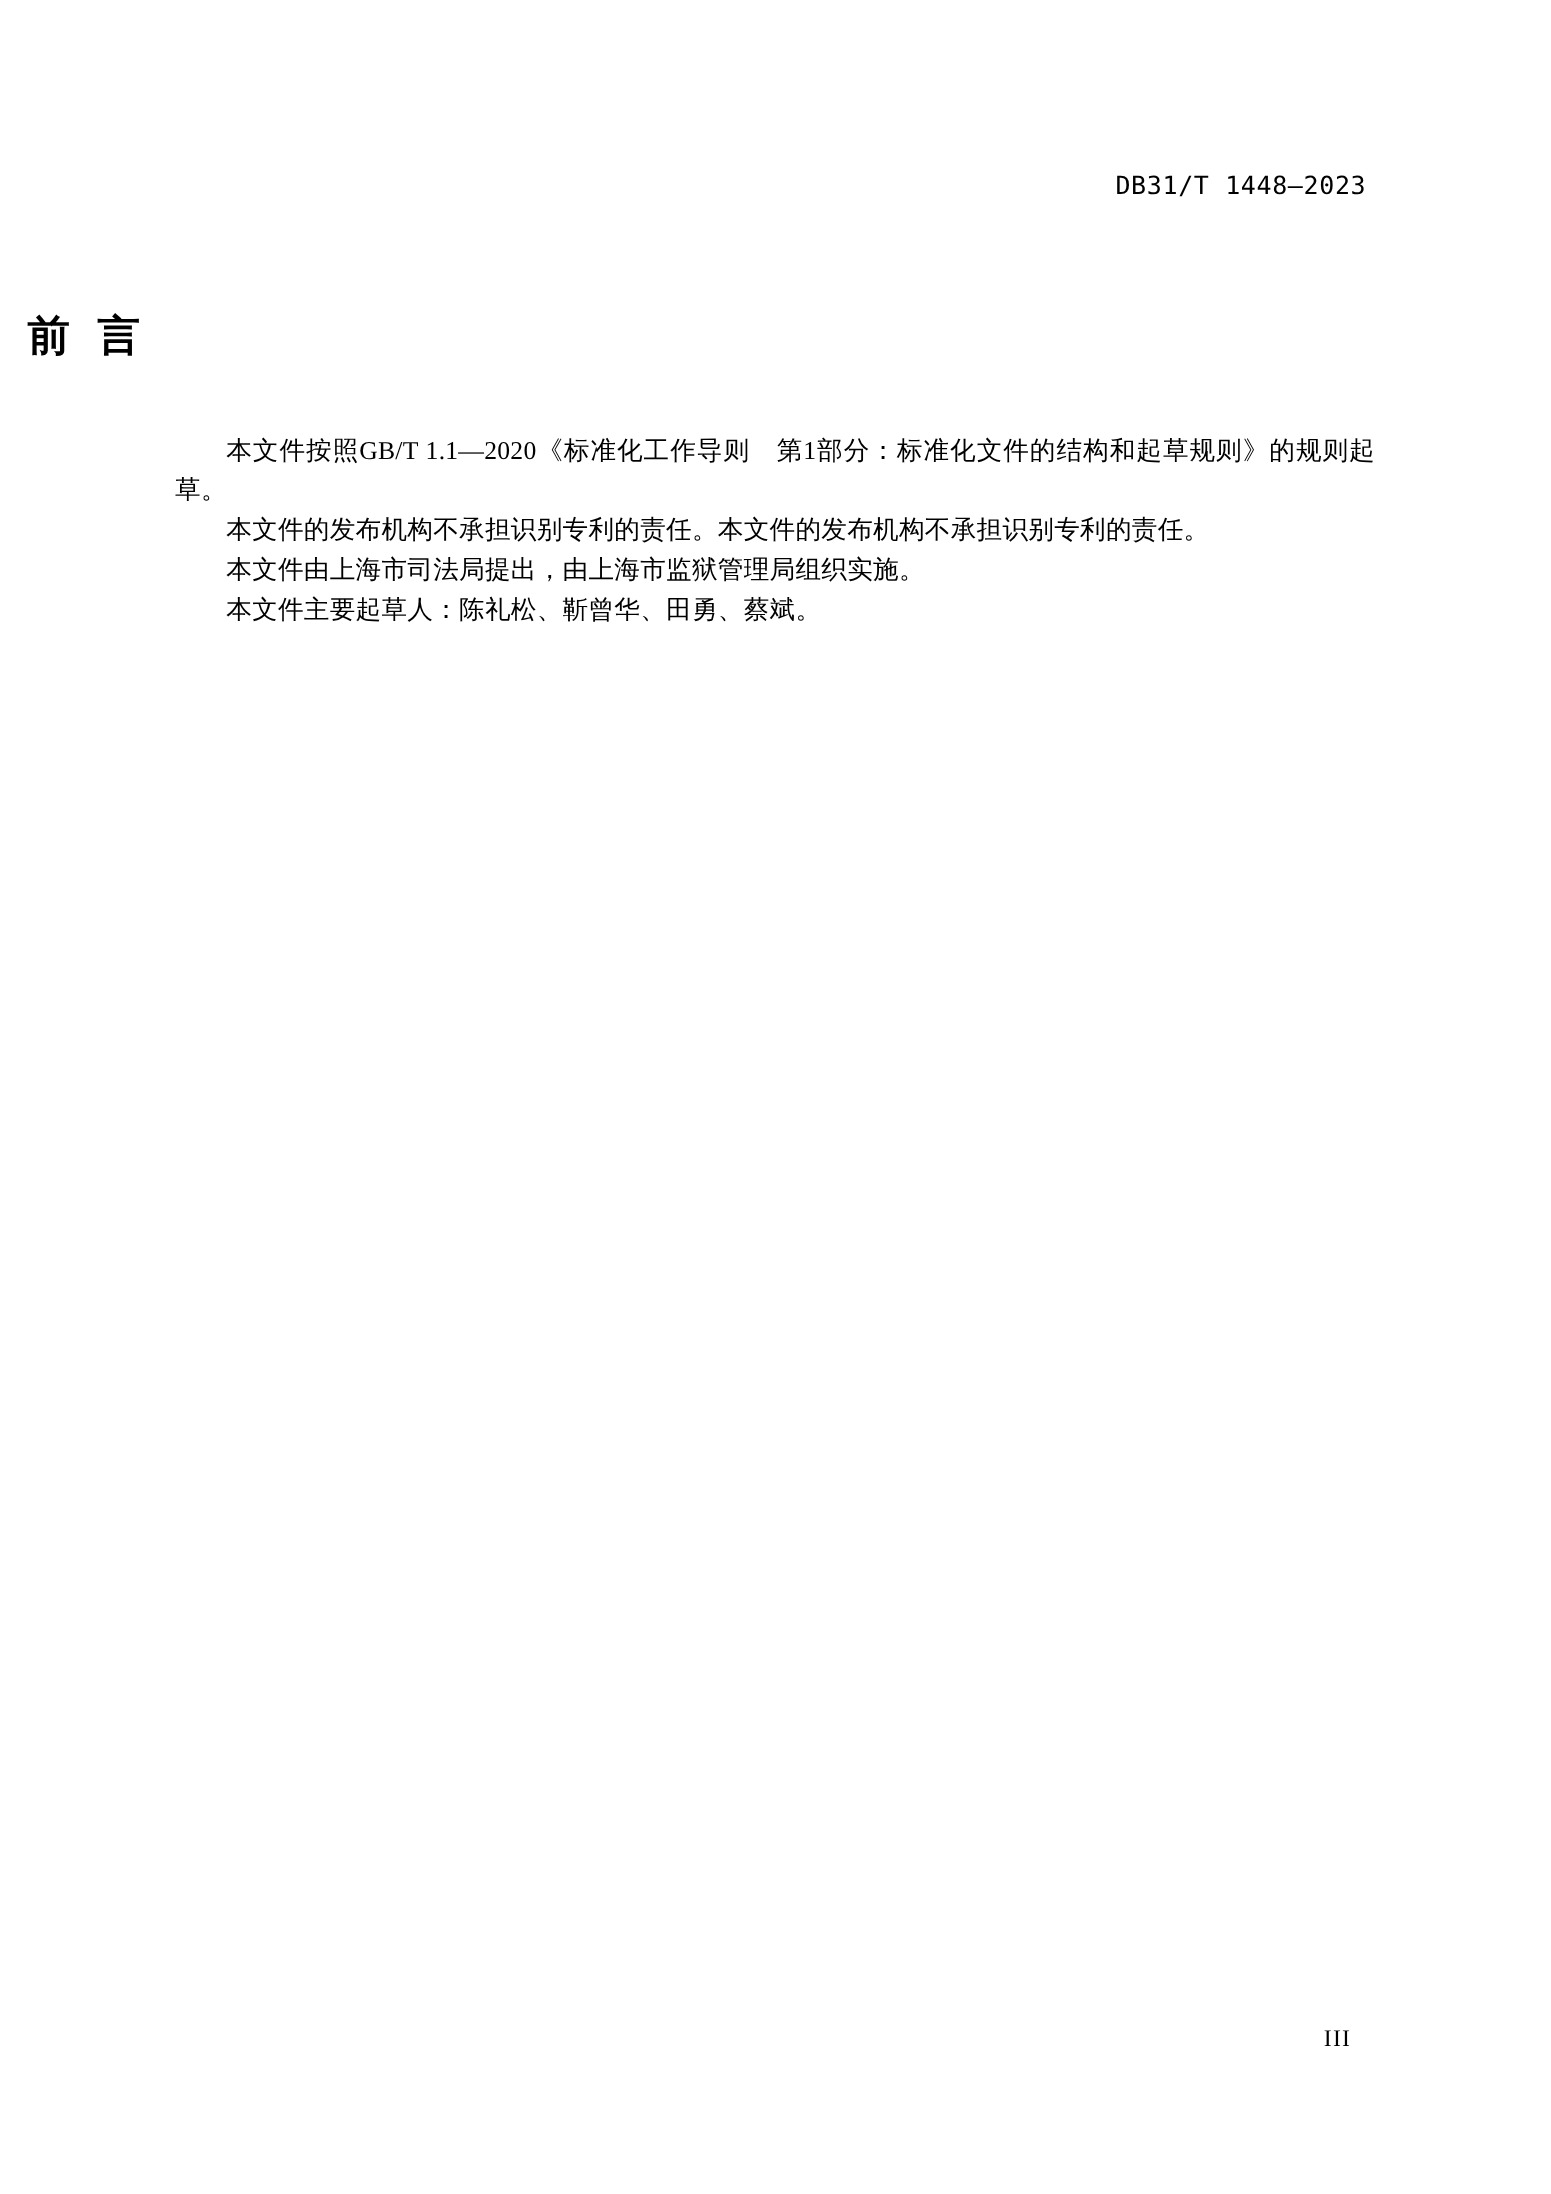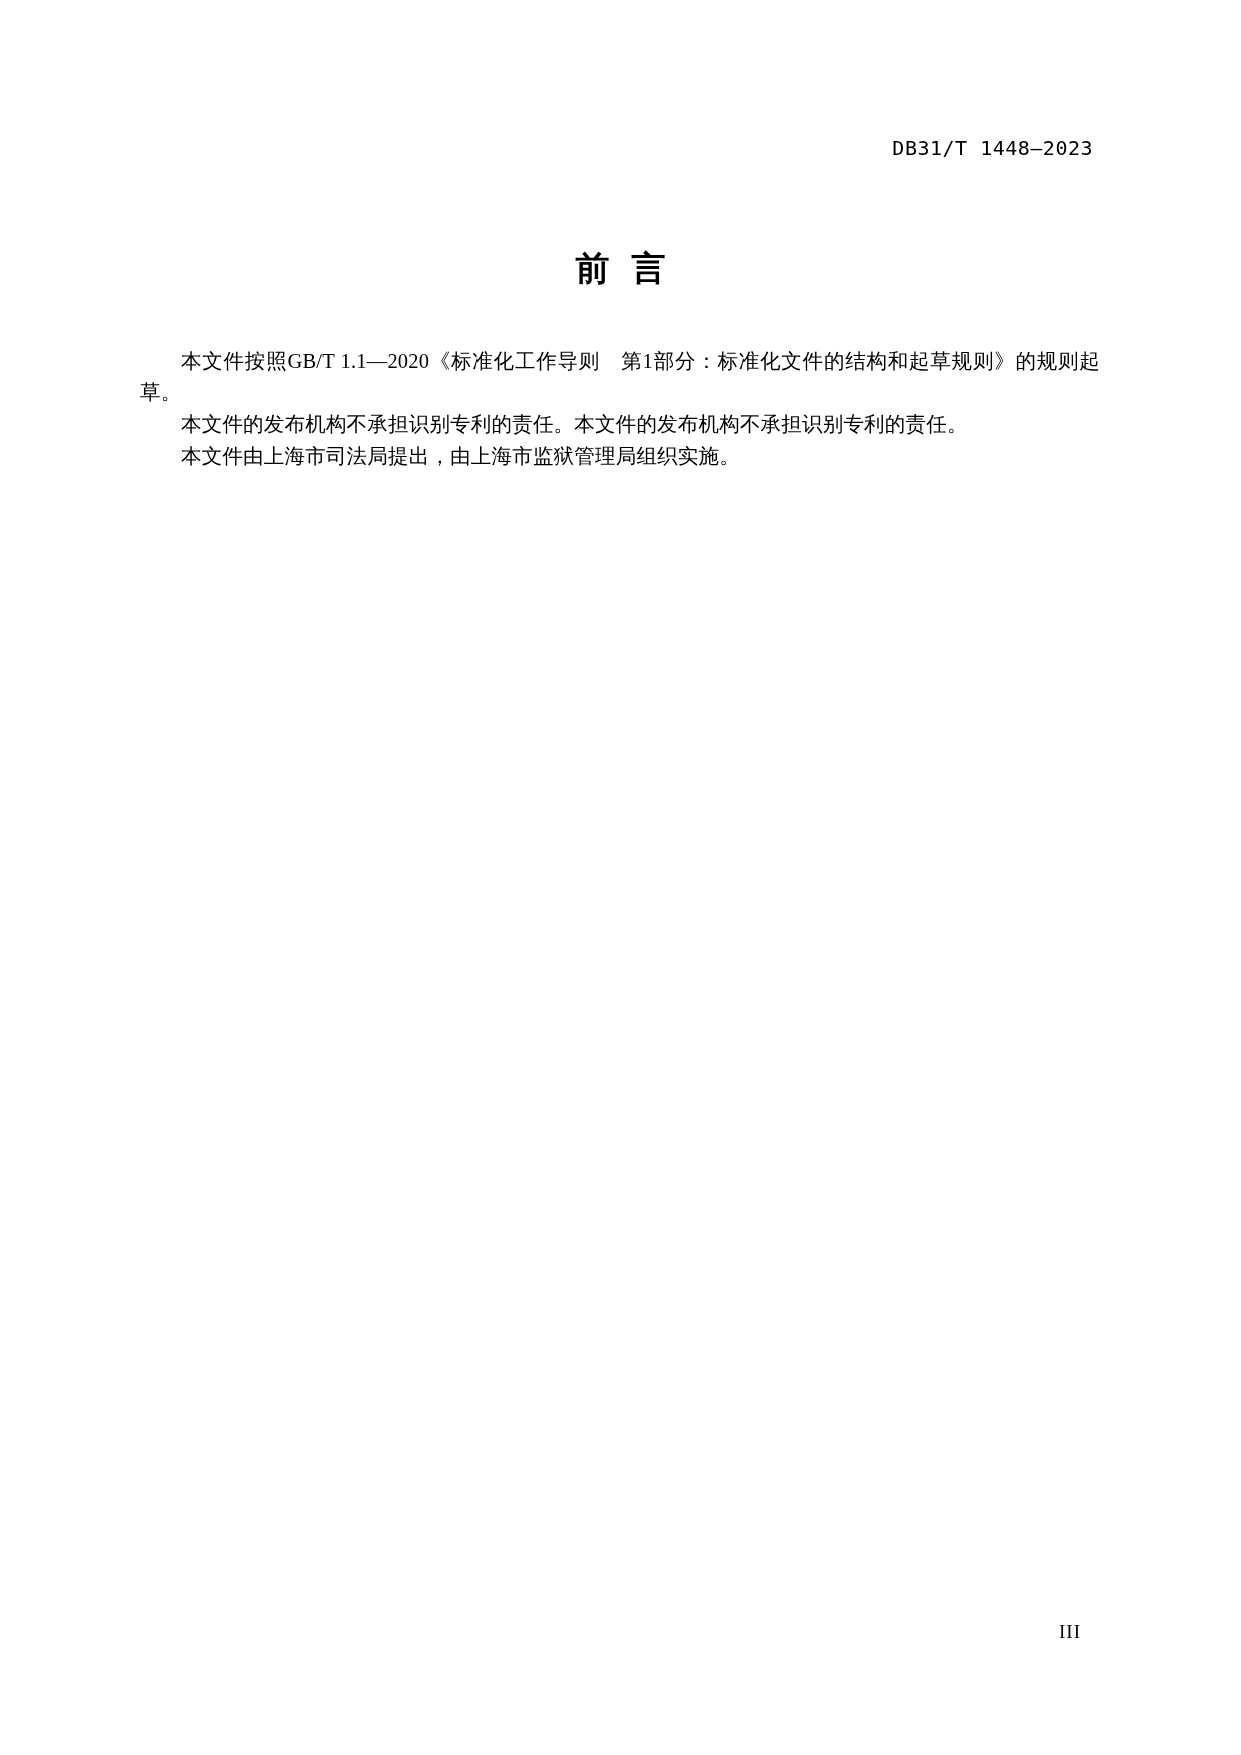--- a/index.html
+++ b/index.html
@@ -26,21 +26,20 @@
     font-family: "DejaVu Sans Mono", "Liberation Mono", monospace;
     font-size: 20px;
     letter-spacing: 0.5px;
     white-space: nowrap;
   }
   .doc-title {
     position: absolute;
     top: 240px;
     left: 0;
     width: 100%;
-    text-align: center;
     font-family: "DejaVu Sans", "Liberation Sans", sans-serif;
     font-size: 34px;
     font-weight: bold;
     letter-spacing: 22px;
     text-indent: 22px;
   }
   .body-block {
     position: absolute;
     top: 340px;
     left: 140px;
@@ -71,17 +70,18 @@
 <div class="page">
 
   <div class="header-code">DB31/T 1448—2023</div>
 
   <div class="doc-title">前言</div>
 
   <div class="body-block">
     <p class="para indent">本文件按照GB/T 1.1—2020《标准化工作导则　第1部分：标准化文件的结构和起草规则》的规则起草。</p>
     <p class="para indent">本文件的发布机构不承担识别专利的责任。本文件的发布机构不承担识别专利的责任。</p>
     <p class="para indent">本文件由上海市司法局提出，由上海市监狱管理局组织实施。</p>
+    <p class="para indent">本文件主要起草人：陈礼松、靳曾华、田勇、蔡斌。</p>
   </div>
 
   <div class="footer-page">III</div>
 
 </div>
 
 </body></html>

